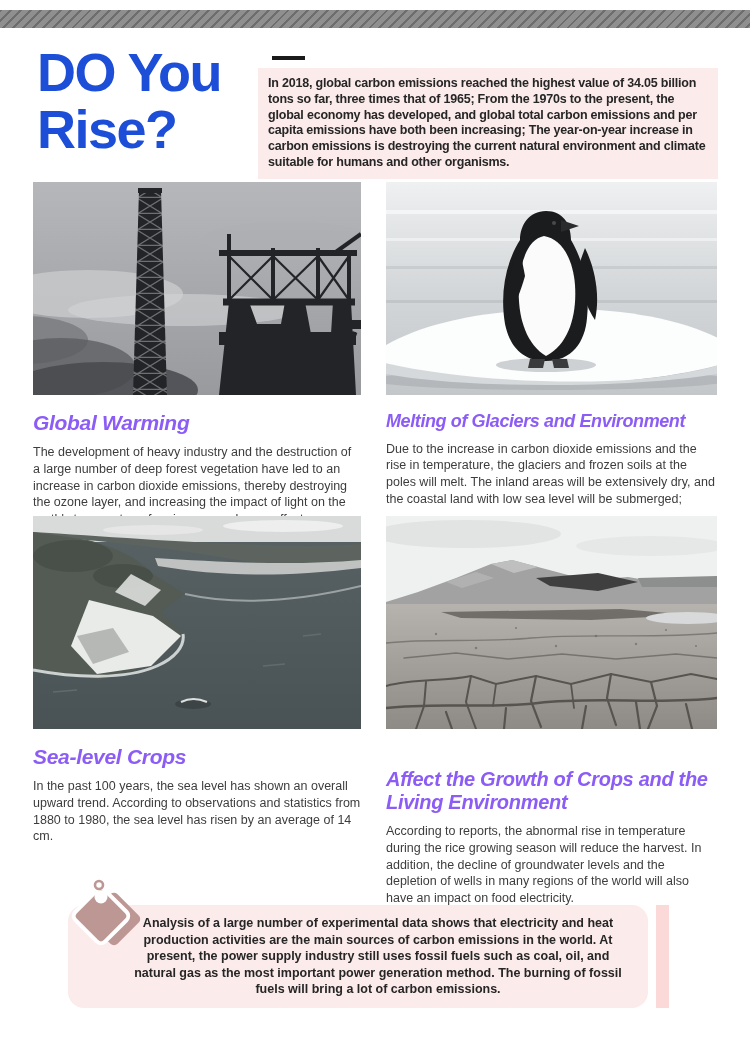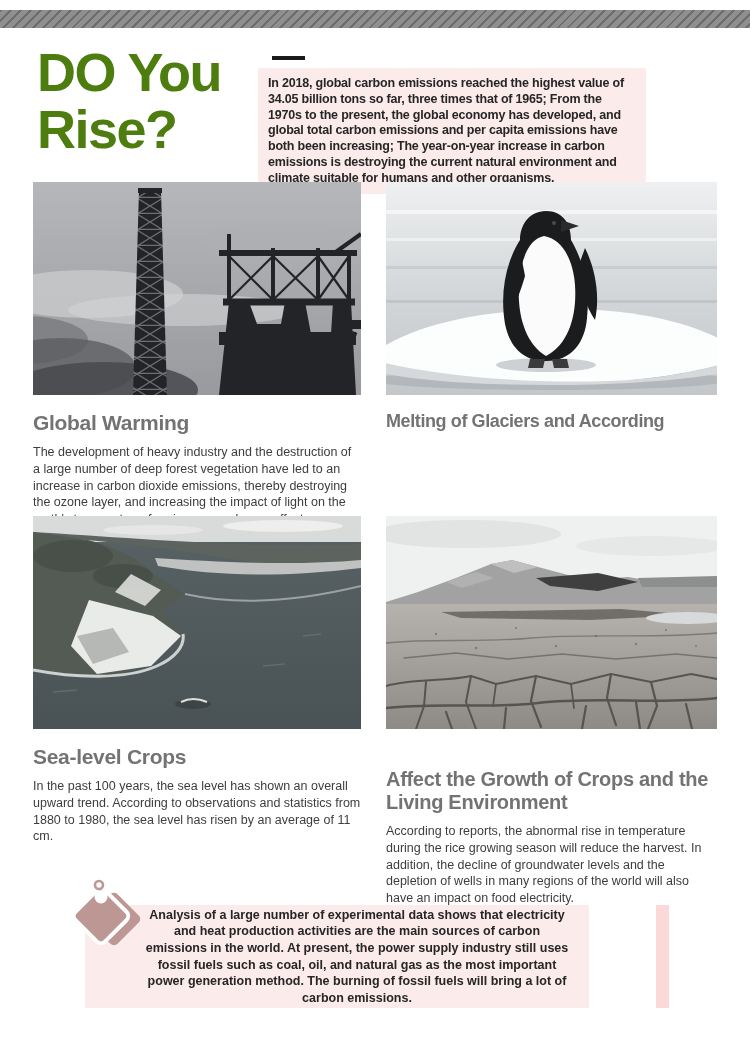--- a/index.html
+++ b/index.html
@@ -4,42 +4,42 @@
 <style>
   * { margin:0; padding:0; box-sizing:border-box; }
   html,body { background:#ffffff; }
   body { font-family:"Liberation Sans", sans-serif; }
   .canvas { position:relative; width:750px; height:1055px; background:#fff; overflow:hidden; margin:0 auto; }
 
   .stripe-bar { position:absolute; left:0; top:10px; width:750px; height:18px;
     background:repeating-linear-gradient(135deg,#6d6d6d 0 2px,#8f8f8f 2px 7px); }
 
   .title { position:absolute; left:37px; top:44px; font-size:54px; font-weight:bold;
-    color:#4d7c0f; line-height:1.06; letter-spacing:-1.5px; }
+    color:#1d4ed8; line-height:1.06; letter-spacing:-1.5px; }
 
   .dash { position:absolute; left:272px; top:56px; width:33px; height:4px; background:#1a1a1a; }
 
-  .intro-box { position:absolute; left:258px; top:68px; width:388px; min-height:104px;
+  .intro-box { position:absolute; left:258px; top:68px; width:460px; min-height:104px;
     background:#fcebeb; padding:8px 10px; }
   .intro-box p { font-size:12.5px; font-weight:bold; color:#262626; line-height:1.26; letter-spacing:-0.2px; }
 
   .card { position:absolute; }
   .card .img { width:100%; height:213px; overflow:hidden; background:#bbb; }
   .card .img svg { display:block; }
-  .card h2 { margin:16px 0 9px; font-size:21px; font-weight:bold; color:#737373; letter-spacing:-0.3px; line-height:1.15; }
+  .card h2 { margin:16px 0 9px; font-size:21px; font-weight:bold; color:#8b5cf6; letter-spacing:-0.3px; line-height:1.15;font-style:italic; }
   .card p { font-size:12.5px; color:#3d3d3d; line-height:1.34; }
   .card1 { left:33px;  top:182px; width:328px; }
   .card2 { left:386px; top:182px; width:331px; }
   .card3 { left:33px;  top:516px; width:328px; }
   .card4 { left:386px; top:516px; width:331px; }
   .card2 h2 { font-size:18px; letter-spacing:-0.4px; white-space:nowrap; }
   .card4 h2 { font-size:20px;margin-top:39px; }
 
-  .note-box { position:absolute; left:85px; top:905px; width:504px; height:103px;
-    background:#fcebeb; display:flex; align-items:center; }
+  .note-box { position:absolute; left:68px; top:905px; width:580px; height:103px;
+    background:#fcebeb; display:flex; align-items:center;border-radius:16px; }
   .note-box p { width:100%; text-align:center; font-size:12.5px; font-weight:bold;
     color:#262626; line-height:1.33; padding:0 18px 0 58px; }
   .note-strip { position:absolute; left:656px; top:905px; width:13px; height:103px; background:#fbd9d9; }
   .tag-wrap { position:absolute; left:64px; top:876px; width:80px; height:84px; }
 </style>
 </head>
 <body>
 
 <div class="canvas">
 
@@ -117,21 +117,22 @@
         <path d="M160,29 C143,29 134,43 134,58 C119,82 114,112 119,142 C124,166 138,179 160,179 C186,179 199,160 201,136 C204,106 197,78 185,58 C185,42 177,29 160,29 Z" fill="#1b1c1e"></path>
         <path d="M158,54 C143,57 135,76 133,102 C131,132 139,162 160,174 C183,162 191,133 189,103 C187,77 176,57 158,54 Z" fill="#fbfbfb"></path>
         <path d="M134,68 C122,90 116,116 120,138 C126,130 134,112 139,94 Z" fill="#1b1c1e"></path>
         <path d="M199,66 C210,88 214,116 209,138 C202,128 194,108 191,88 Z" fill="#1b1c1e"></path>
         <polygon points="175,38 193,44 175,50" fill="#2a2b2d"></polygon>
         <circle cx="168" cy="41" r="2" fill="#4a4a4c"></circle>
         <path d="M144,177 L159,177 L157,186 L142,186 Z" fill="#3a3b3d"></path>
         <path d="M166,177 L181,177 L183,186 L168,186 Z" fill="#3a3b3d"></path>
       </svg>
     </div>
-    <h2>Melting of Glaciers and According</h2>
+    <h2>Melting of Glaciers and Environment</h2>
+    <p>Due to the increase in carbon dioxide emissions and the rise in temperature, the glaciers and frozen soils at the poles will melt. The inland areas will be extensively dry, and the coastal land with low sea level will be submerged;</p>
   </section>
 
   <section class="card card3">
     <div class="img">
       <svg viewBox="0 0 328 213" width="100%" height="100%" preserveAspectRatio="none">
         <defs>
           <linearGradient id="sea" x1="0" y1="0" x2="0" y2="1">
             <stop offset="0" stop-color="#576163"></stop>
               <stop offset="1" stop-color="#495355"></stop>
           </linearGradient>
@@ -149,21 +150,21 @@
         <path d="M98,58 L128,74 L112,90 L82,76 Z" fill="#dcdedb" opacity="0.9"></path>
         <path d="M44,120 L80,112 L96,136 L60,148 Z" fill="#9ea39e" opacity="0.7"></path>
         <path d="M0,154 C42,162 92,164 124,150 C142,142 152,130 150,118" stroke="#e4e7e6" stroke-width="3" fill="none" opacity="0.85"></path>
         <path d="M152,78 C205,90 262,86 328,70" stroke="#cdd1d0" stroke-width="2" fill="none" opacity="0.6"></path>
         <ellipse cx="160" cy="188" rx="18" ry="5" fill="#3d4445"></ellipse>
         <path d="M148,186 Q160,180 174,186" stroke="#dde0df" stroke-width="2" fill="none"></path>
         <path d="M20,176 L44,174 M230,150 L252,148 M270,120 L288,118" stroke="#6a7375" stroke-width="1.5" opacity="0.7"></path>
       </svg>
     </div>
     <h2>Sea-level Crops</h2>
-    <p>In the past 100 years, the sea level has shown an overall upward trend. According to observations and statistics from 1880 to 1980, the sea level has risen by an average of 11 cm.</p>
+    <p>In the past 100 years, the sea level has shown an overall upward trend. According to observations and statistics from 1880 to 1980, the sea level has risen by an average of 14 cm.</p>
   </section>
 
   <section class="card card4">
     <div class="img">
       <svg viewBox="0 0 331 213" width="100%" height="100%" preserveAspectRatio="none">
         <defs>
           <linearGradient id="gnd" x1="0" y1="0" x2="0" y2="1">
             <stop offset="0" stop-color="#b6b3af"></stop>
               <stop offset="1" stop-color="#8e8b86"></stop>
           </linearGradient>

